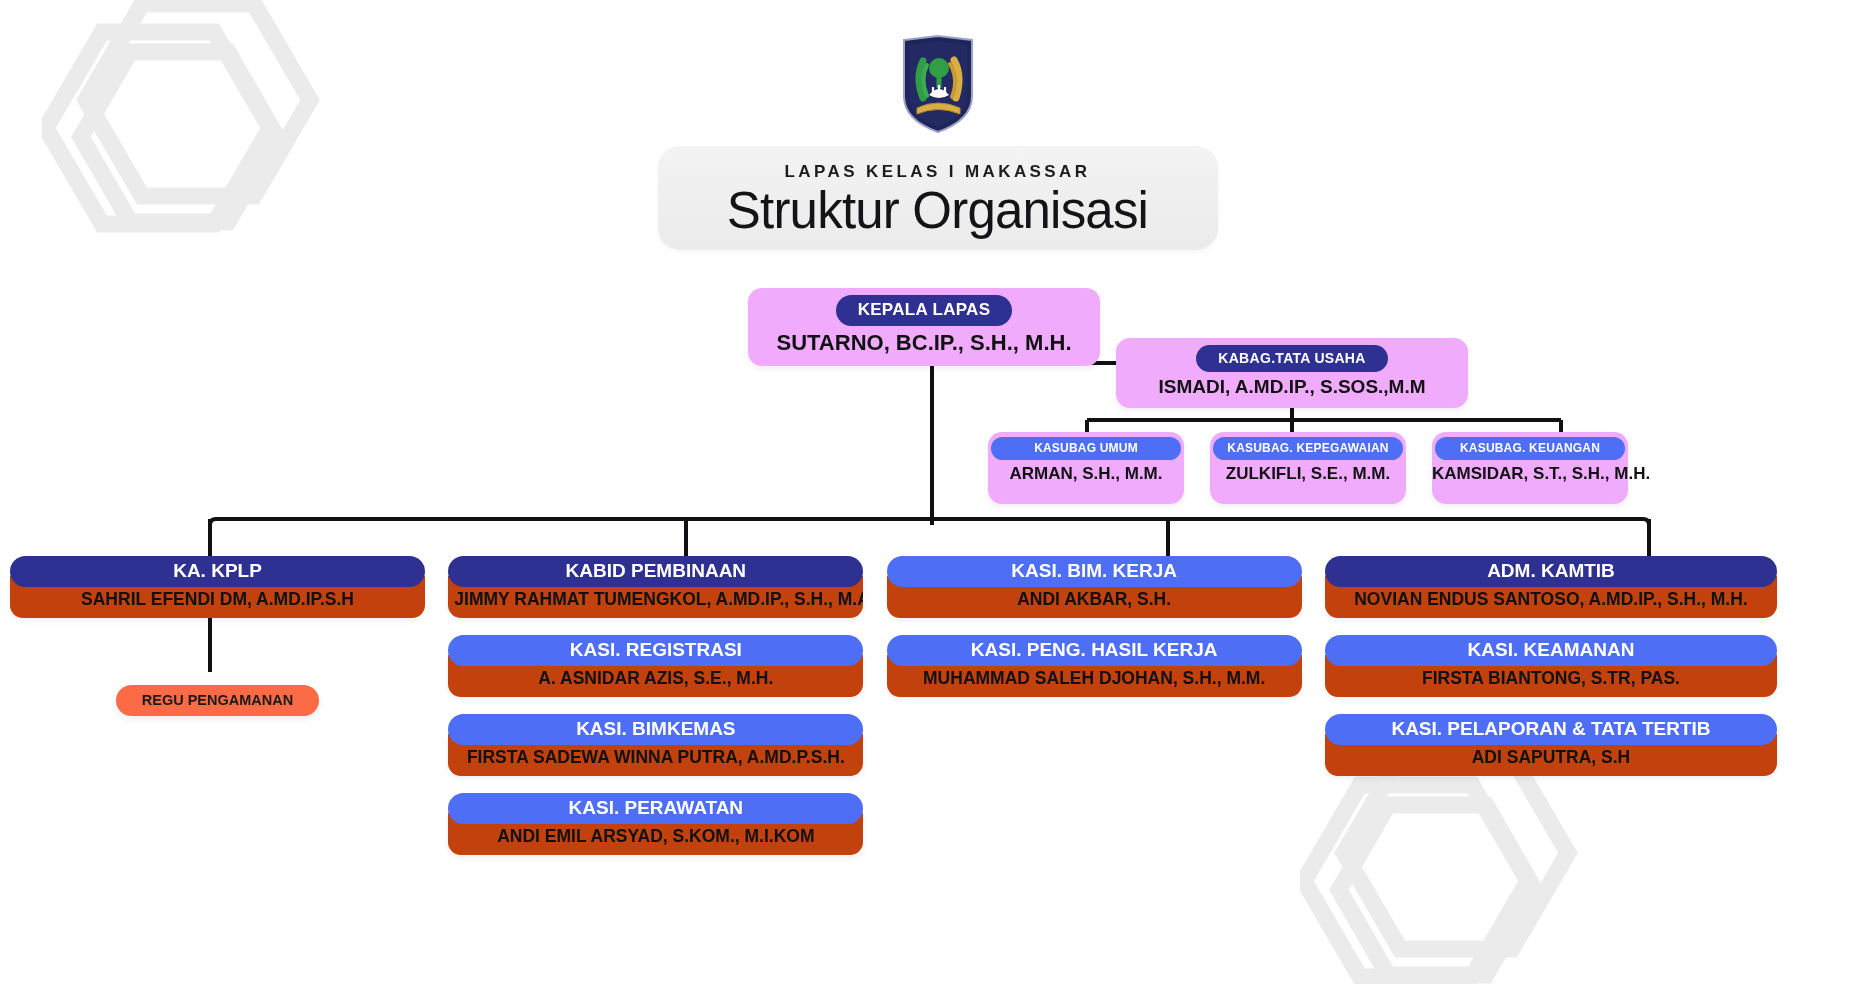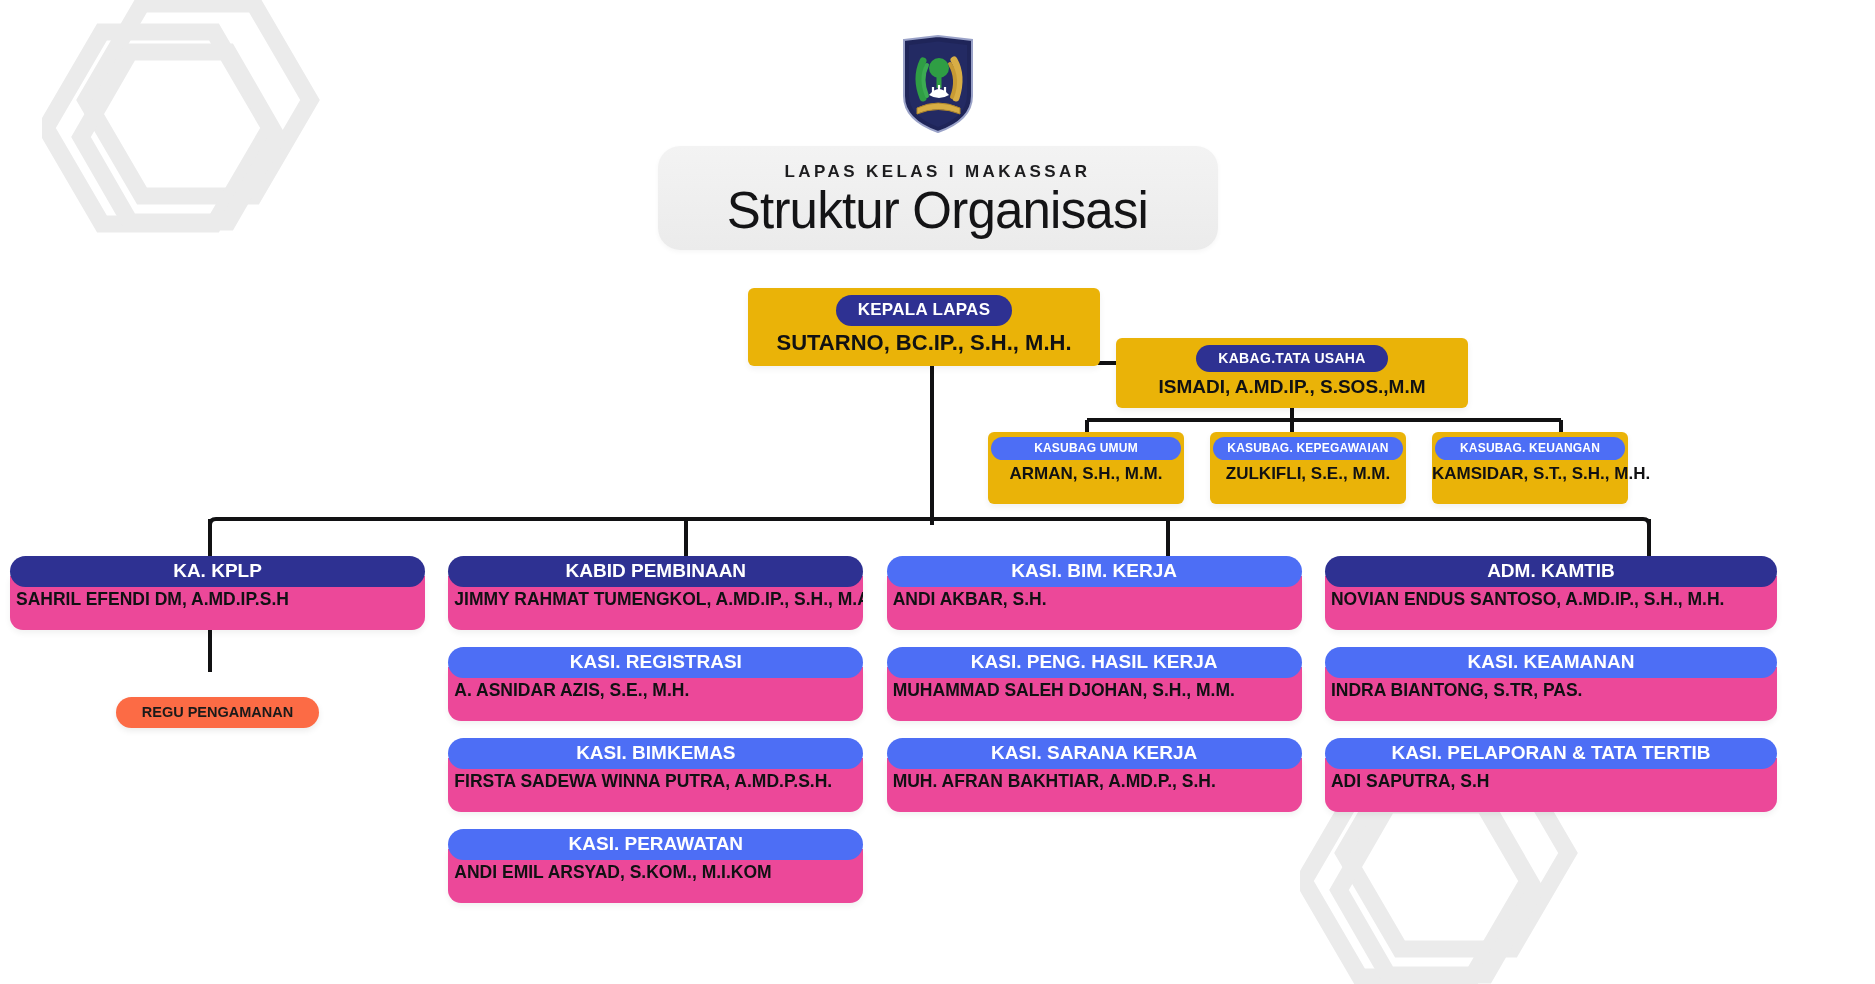--- a/index.html
+++ b/index.html
@@ -46,22 +46,22 @@
   .title-main {
     font-size: 51px;
     font-weight: 400;
     color: #141416;
     letter-spacing: -0.8px;
     line-height: 1.06;
   }
 
   
   .node {
-    background: #eab308;
-    border-radius: 6px;
+    background: #f0abfc;
+    border-radius: 14px;
     text-align: center;
     position: relative;
     box-shadow: 0 3px 6px rgba(0,0,0,0.06);
   }
   .node-name {
     color: #111113;
     font-weight: 700;
     white-space: nowrap;
   }
   .pill {
@@ -143,25 +143,25 @@
     border-radius: 999px;
     font-size: 19px;
     padding: 4px 0 5px 0;
     position: relative;
     z-index: 2;
     white-space: nowrap;
   }
   .unit-head.dark { background: #2e3192; }
   .unit-head.light { background: #4d6ef5; }
   .unit-body {
-    background: #ec4899;
+    background: #c2410c;
     border-radius: 0 0 13px 13px;
     margin-top: -11px;
-    padding: 13px 6px 20px 6px;
-    text-align: left;
+    padding: 13px 6px 8px 6px;
+    text-align: center;
     font-size: 17.5px;
     font-weight: 700;
     color: #111113;
     box-shadow: 0 3px 6px rgba(0,0,0,0.06);
     white-space: nowrap;
     overflow: hidden;
   }
   .unit.top .unit-body { border-radius: 0 0 13px 13px; }
 
   
@@ -311,34 +311,30 @@
 
   <div class="col">
     <div class="unit">
       <div class="unit-head light">KASI. BIM. KERJA</div>
       <div class="unit-body">ANDI AKBAR, S.H.</div>
     </div>
     <div class="unit">
       <div class="unit-head light">KASI. PENG. HASIL KERJA</div>
       <div class="unit-body">MUHAMMAD SALEH DJOHAN, S.H., M.M.</div>
     </div>
-    <div class="unit">
-      <div class="unit-head light">KASI. SARANA KERJA</div>
-      <div class="unit-body">MUH. AFRAN BAKHTIAR, A.MD.P., S.H.</div>
-    </div>
   </div>
 
   <div class="col col-wide">
     <div class="unit top">
       <div class="unit-head dark">ADM. KAMTIB</div>
       <div class="unit-body">NOVIAN ENDUS SANTOSO, A.MD.IP., S.H., M.H.</div>
     </div>
     <div class="unit">
       <div class="unit-head light">KASI. KEAMANAN</div>
-      <div class="unit-body">INDRA BIANTONG, S.TR, PAS.</div>
+      <div class="unit-body">FIRSTA BIANTONG, S.TR, PAS.</div>
     </div>
     <div class="unit">
       <div class="unit-head light">KASI. PELAPORAN &amp; TATA TERTIB</div>
       <div class="unit-body">ADI SAPUTRA, S.H</div>
     </div>
   </div>
 
 </div>
 
 </body></html>

